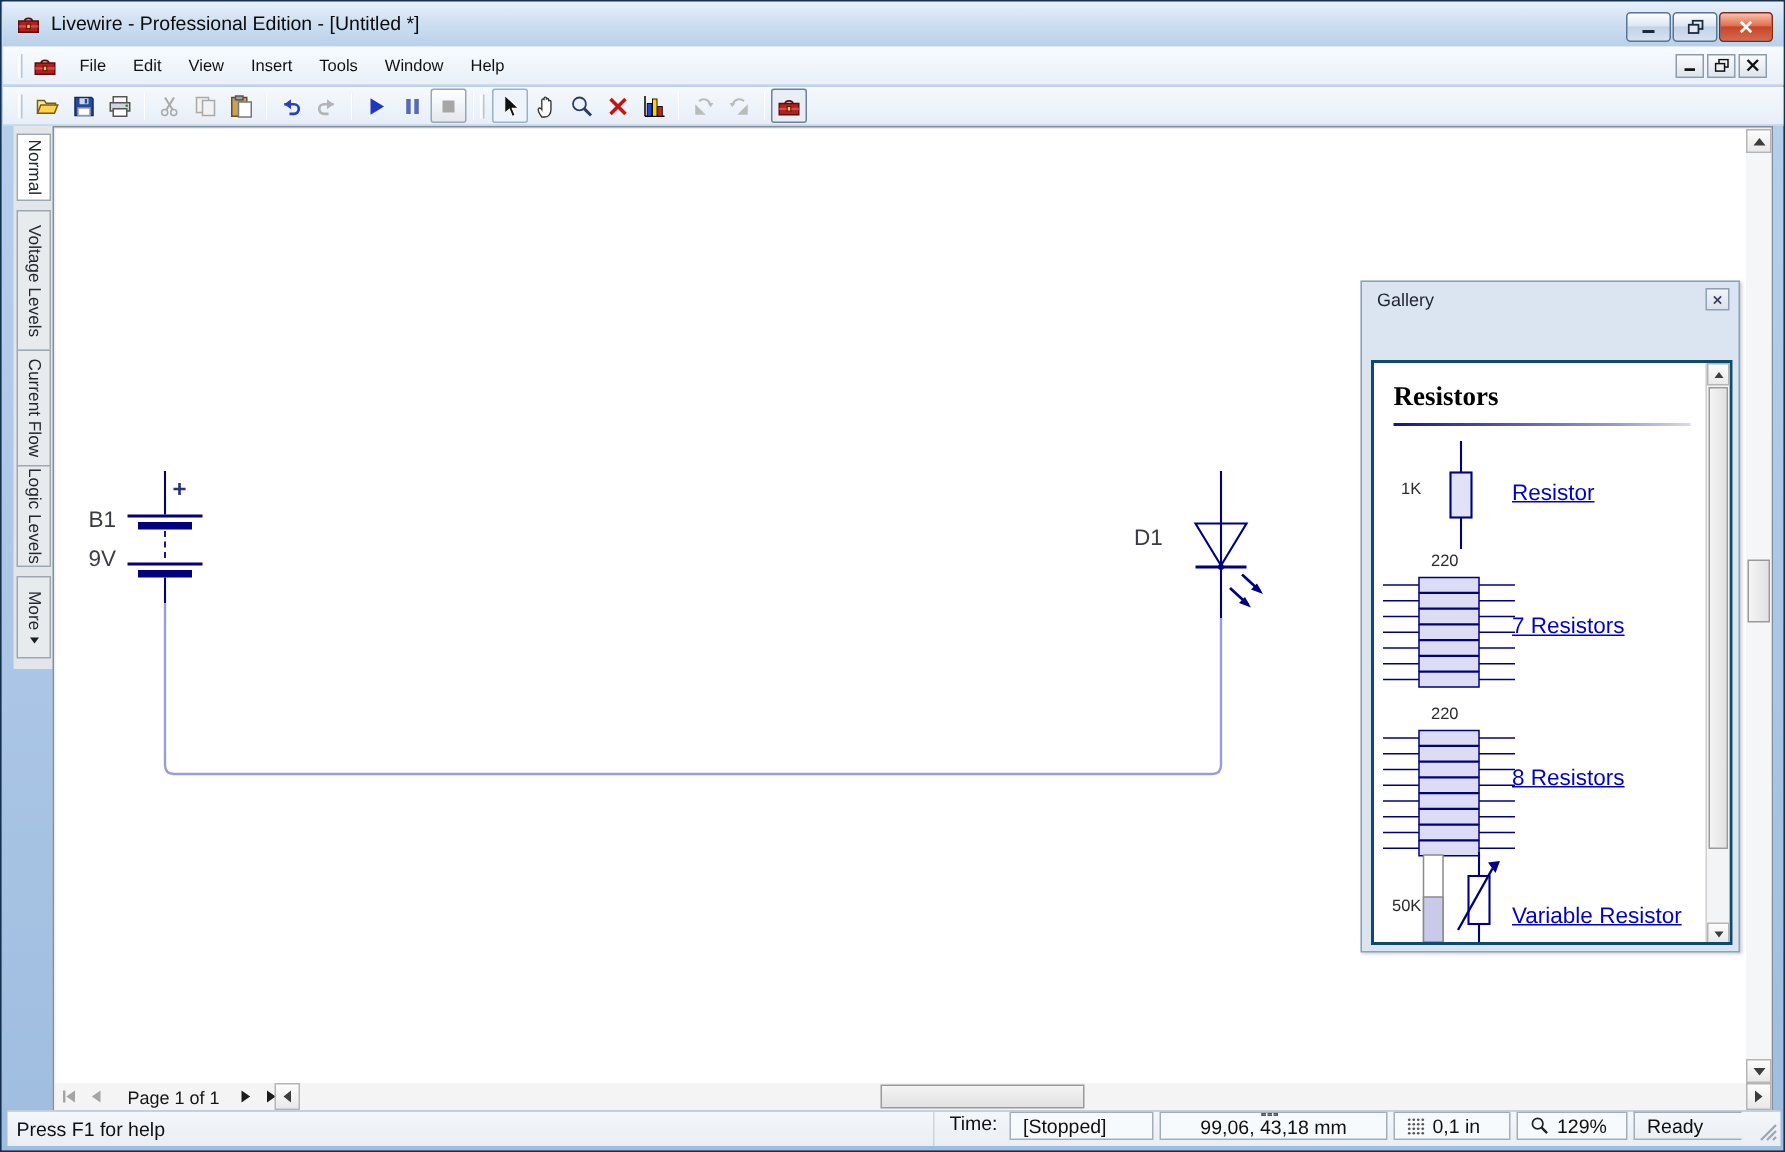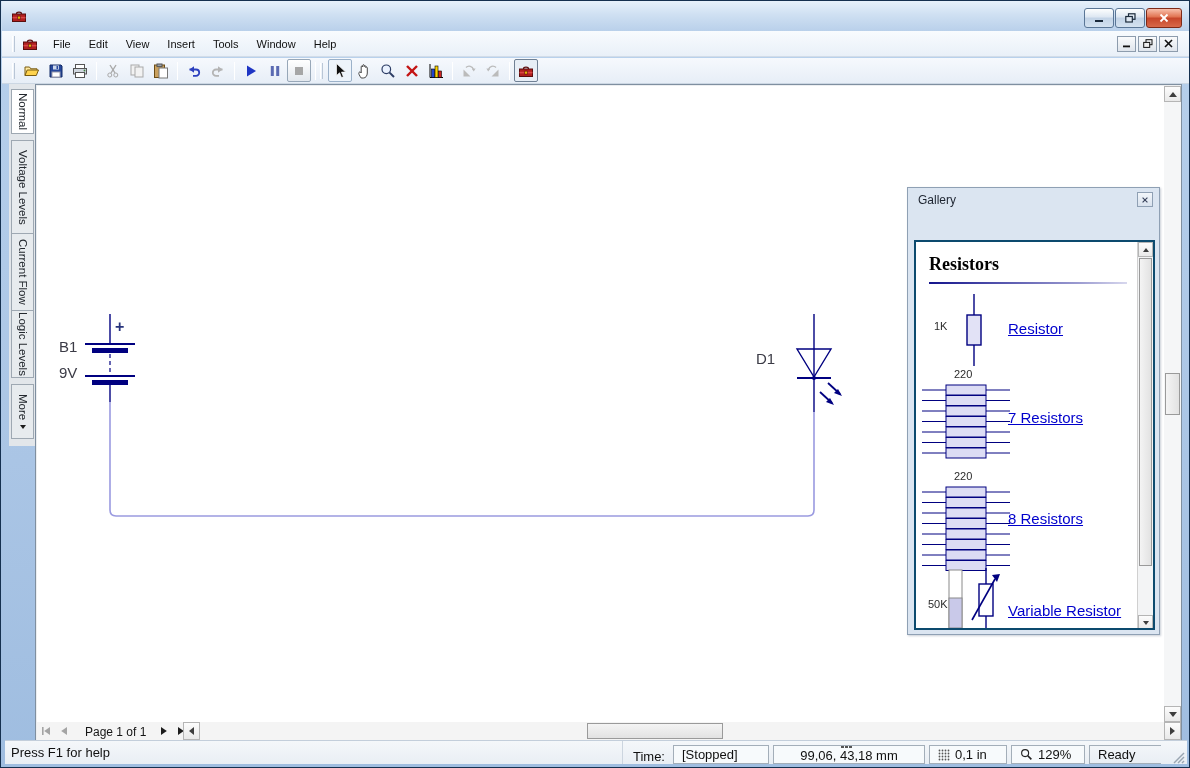--- a/index.html
+++ b/index.html
@@ -104,41 +104,42 @@
   .gal-rule { position:absolute; left:13px; top:40px; width:198px; height:2px;
     background:linear-gradient(90deg,#14148c,#9a9ad0 75%,#d8d8ee); }
   .gal-link { position:absolute; left:92px; font-family:Liberation Sans, sans-serif; font-size:15px;
     color:#0000cc; text-decoration:underline; cursor:pointer; }
   .gal-val { position:absolute; font-size:11px; color:#2b2b2b; }
   .gal-scroll { position:absolute; right:0; top:0; width:16px; height:388px; background:#f3f4f5; border-left:1px solid #d0d0d0; }
 
   
   .statusbar { position:absolute; left:4px; top:739px; width:1182px; height:24px;
     background:linear-gradient(#f4f7fa,#e9eef4); border-top:1px solid #c3cedb;
-    display:flex; align-items:flex-end; font-size:13px; color:#101010; }
+    display:flex; align-items:flex-start; font-size:13px; color:#101010; }
   .sb-help { padding-left:6px; flex:1; border-right:1px solid #ccd5df; height:100%; display:flex; align-items:center; }
   .sb-time-label { padding:0 8px 0 10px; }
   .sb-box { height:19px; border:1px solid #a3aeb9; background:#f7fafc; display:flex; align-items:center;
     padding:0 8px; margin-right:4px; white-space:nowrap; }
   .sb-box svg { margin-right:5px; }
   .dash-rect { width:11px; height:11px; border:1px dashed #555; margin-right:6px; }
   .sb-grip { width:16px; height:16px; margin:4px 2px 0 4px; }
 </style>
 </head>
 <body>
 
 <div id="app">
 
   <div class="titlebar">
     <svg class="app-icon" viewBox="0 0 16 16">
         <path d="M5.5 6 C5.5 3.6 10.5 3.6 10.5 6" fill="none" stroke="#5a0e0e" stroke-width="1.2"></path>
         <rect x="1.5" y="6" width="13" height="7.5" fill="#b11f1f" stroke="#5a0e0e"></rect>
         <rect x="1.5" y="8.8" width="13" height="1.6" fill="#d94848"></rect>
         <rect x="6.8" y="8.1" width="2.4" height="3" fill="#ffd500" stroke="#5a0e0e" stroke-width="0.7"></rect>
       </svg>
+    <span class="title-text">Livewire - Professional Edition - [Untitled *]</span>
     <div class="win-btns">
       <div class="win-btn">
           <svg width="10" height="9" viewBox="0 0 10 9">
             <rect x="1" y="6" width="8" height="2" fill="#1b2a3a"></rect>
           </svg>
         </div>
       <div class="win-btn">
           <svg width="11" height="10" viewBox="0 0 11 10">
             <rect x="3.5" y="0.8" width="6.5" height="5.5" fill="none" stroke="#1b2a3a" stroke-width="1.2"></rect>
             <rect x="0.8" y="3.5" width="6.5" height="5.5" fill="#dfe8f2" stroke="#1b2a3a" stroke-width="1.2"></rect>

